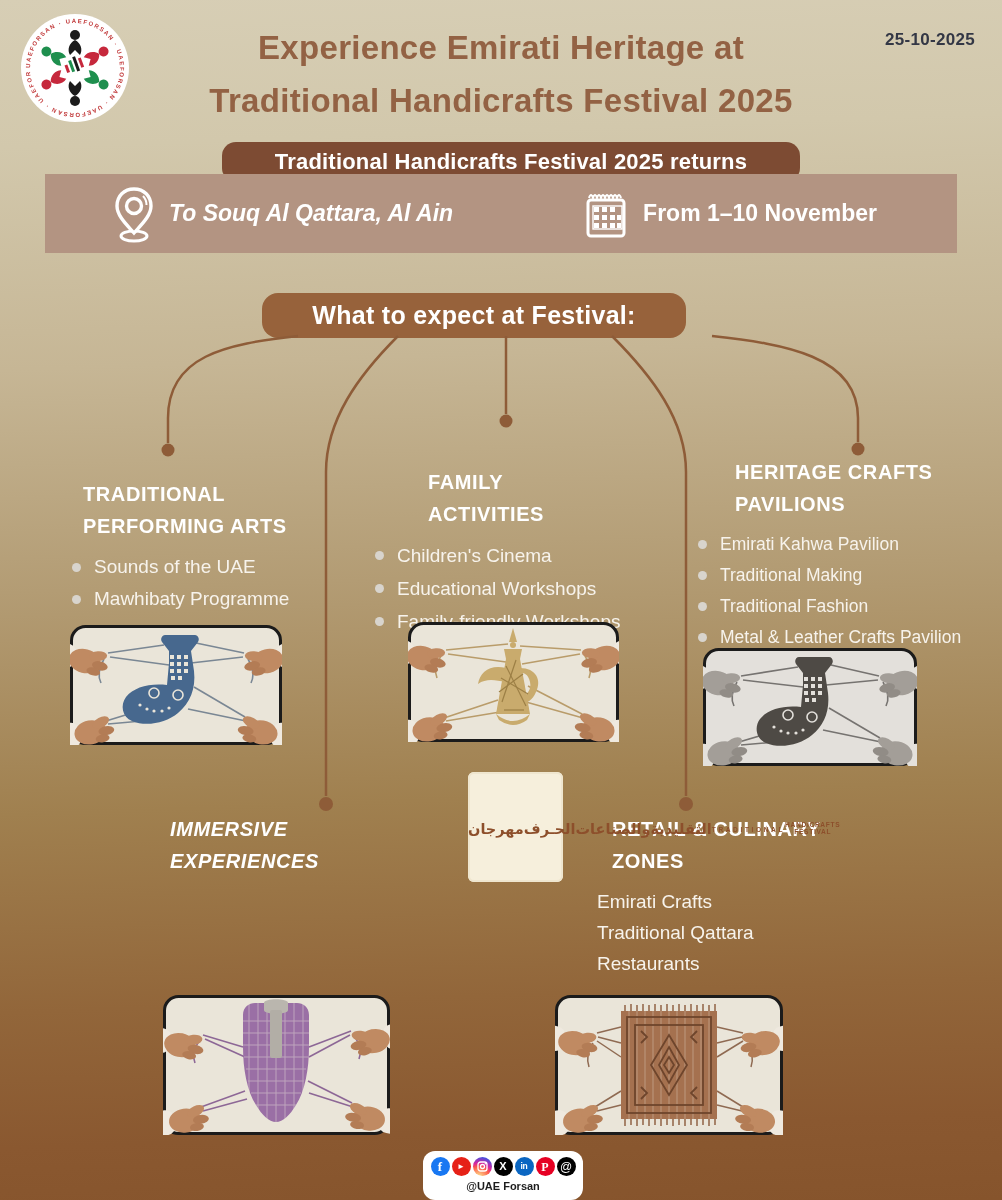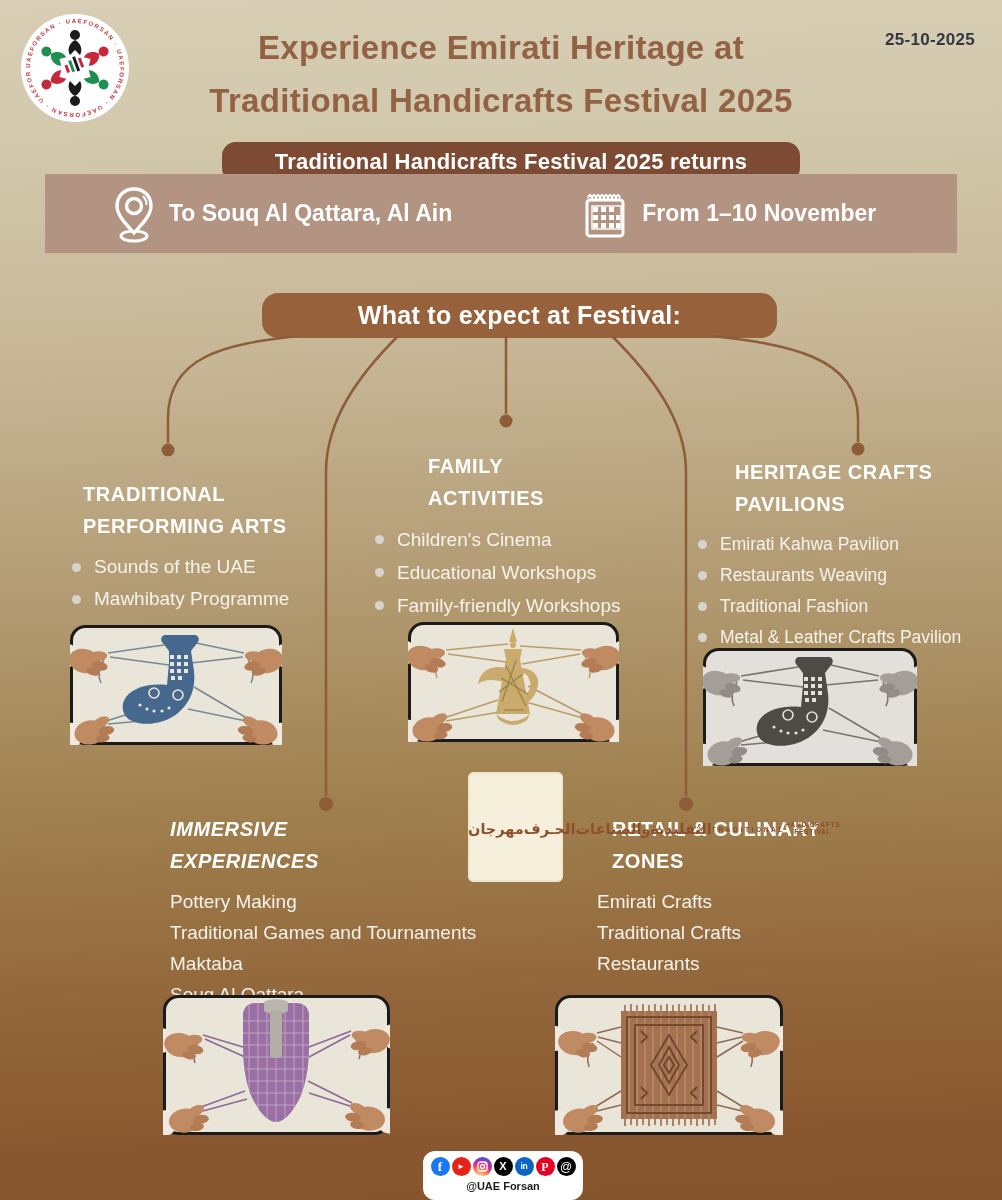--- a/index.html
+++ b/index.html
@@ -12,37 +12,37 @@
   .logo-wrap{position:absolute;left:20px;top:13px;width:110px;height:110px;}
   .page-title{position:absolute;left:0;right:0;top:21px;text-align:center;
     color:#936244;font-weight:800;font-size:33px;line-height:53px;letter-spacing:.3px;}
   .date-stamp{position:absolute;right:27px;top:30px;color:#333745;font-weight:700;font-size:17px;letter-spacing:.3px;}
   
   .banner{position:absolute;left:222px;top:142px;width:578px;height:40px;background:#7d4b33;
     border-radius:14px;color:#fff;font-weight:700;font-size:22px;display:flex;align-items:center;justify-content:center;letter-spacing:.2px;}
   .info-bar{position:absolute;left:45px;top:174px;width:912px;height:79px;background:#b39482;
     display:flex;align-items:center;color:#fff;font-weight:800;font-size:23px;}
   .info-item{display:flex;align-items:center;}
-  .info-item.loc{margin-left:68px;}
+  .info-item.loc{margin-left:68px;font-style:italic;}
   .info-item.dates{margin-left:130px;}
   .info-icon{margin-right:14px;display:flex;align-items:center;}
   
-  .expect-pill{position:absolute;left:262px;top:293px;width:515px;height:45px;background:#97623b;
+  .expect-pill{position:absolute;left:262px;top:293px;width:424px;height:45px;background:#97623b;
     border-radius:16px;color:#fff;font-weight:800;font-size:25px;display:flex;align-items:center;justify-content:center;letter-spacing:.3px;}
   
   .tree{position:absolute;left:0;top:0;pointer-events:none;}
   
   .cat{position:absolute;color:#fff;}
   .cat-h{margin:0;font-size:20px;font-weight:800;line-height:32px;letter-spacing:.6px;color:#fff;}
   .cat-h .hl{display:block;}
   .cat-list{list-style:none;margin:9px 0 0 0;padding:0;font-size:19px;font-weight:400;color:#f7f3ec;}
   .cat-list .li{display:flex;align-items:center;height:32px;}
   .dot{width:9px;height:9px;border-radius:50%;background:#d8d4cd;margin-right:13px;flex:0 0 auto;}
   .s0{left:72px;top:478px;}  .s0 .cat-h{margin-left:11px;}
-  .s1{left:375px;top:450px;} .s1 .cat-h{margin-left:53px;} .s1 .cat-list .li{height:33px;}
+  .s1{left:375px;top:450px;} .s1 .cat-h{margin-left:53px;margin-top:16px;} .s1 .cat-list .li{height:33px;}
   .s2{left:698px;top:456px;} .s2 .cat-h{margin-left:37px;}
   .s2 .cat-list{font-size:17.5px;} .s2 .cat-list .li{height:31px;}
   .s3{left:170px;top:813px;} .s3 .cat-h{font-style:italic;} .s3 .cat-list .li{height:31px;}
   .s4{left:597px;top:813px;} .s4 .cat-h{margin-left:15px;} .s4 .cat-list .li{height:31px;}
   
   .photo{position:absolute;display:block;}
   
   .fest-logo{position:absolute;left:468px;top:772px;width:95px;height:110px;background:#f6efdc;
     border-radius:6px;box-shadow:0 0 0 2px #efe6cf inset;display:flex;flex-direction:row;align-items:center;
     color:#8d4f2b;text-align:center;}
@@ -253,65 +253,51 @@
       <span class="hl">HERITAGE CRAFTS</span>
       <span class="hl">PAVILIONS</span>
     </h2>
     <ul class="cat-list">
       <li class="li">
           <span class="dot"></span>
           <span>Emirati Kahwa Pavilion</span>
         </li>
       <li class="li">
           <span class="dot"></span>
-          <span>Restaurants Weaving</span>
+          <span>Traditional Making</span>
         </li>
       <li class="li">
           <span class="dot"></span>
           <span>Traditional Fashion</span>
         </li>
       <li class="li">
           <span class="dot"></span>
           <span>Metal &amp; Leather Crafts Pavilion</span>
         </li>
     </ul>
   </section>
 
   <section class="cat s3">
     <h2 class="cat-h">
       <span class="hl">IMMERSIVE</span>
       <span class="hl">EXPERIENCES</span>
     </h2>
-    <ul class="cat-list">
-      <li class="li">
-          <span>Pottery Making</span>
-        </li>
-      <li class="li">
-          <span>Traditional Games and Tournaments</span>
-        </li>
-      <li class="li">
-          <span>Maktaba</span>
-        </li>
-      <li class="li">
-          <span>Souq Al Qattara</span>
-        </li>
-    </ul>
   </section>
 
   <section class="cat s4">
     <h2 class="cat-h">
       <span class="hl">RETAIL &amp; CULINARY</span>
       <span class="hl">ZONES</span>
     </h2>
     <ul class="cat-list">
       <li class="li">
           <span>Emirati Crafts</span>
         </li>
       <li class="li">
-          <span>Traditional Crafts</span>
+          <span>Traditional Qattara</span>
         </li>
       <li class="li">
           <span>Restaurants</span>
         </li>
     </ul>
   </section>
 
   <svg class="photo" style="left:70px;top:625px;--skin:#c08a62;--skin2:#b37c55;--sleeve:#efe9df" width="212" height="120" viewBox="0 0 212 120">
     <rect x="1.5" y="1.5" width="209" height="117" rx="14" fill="#eae5d9" stroke="#1b1b1b" stroke-width="3"></rect>
     <g stroke="#7a8794" stroke-width="1.6" fill="none">

